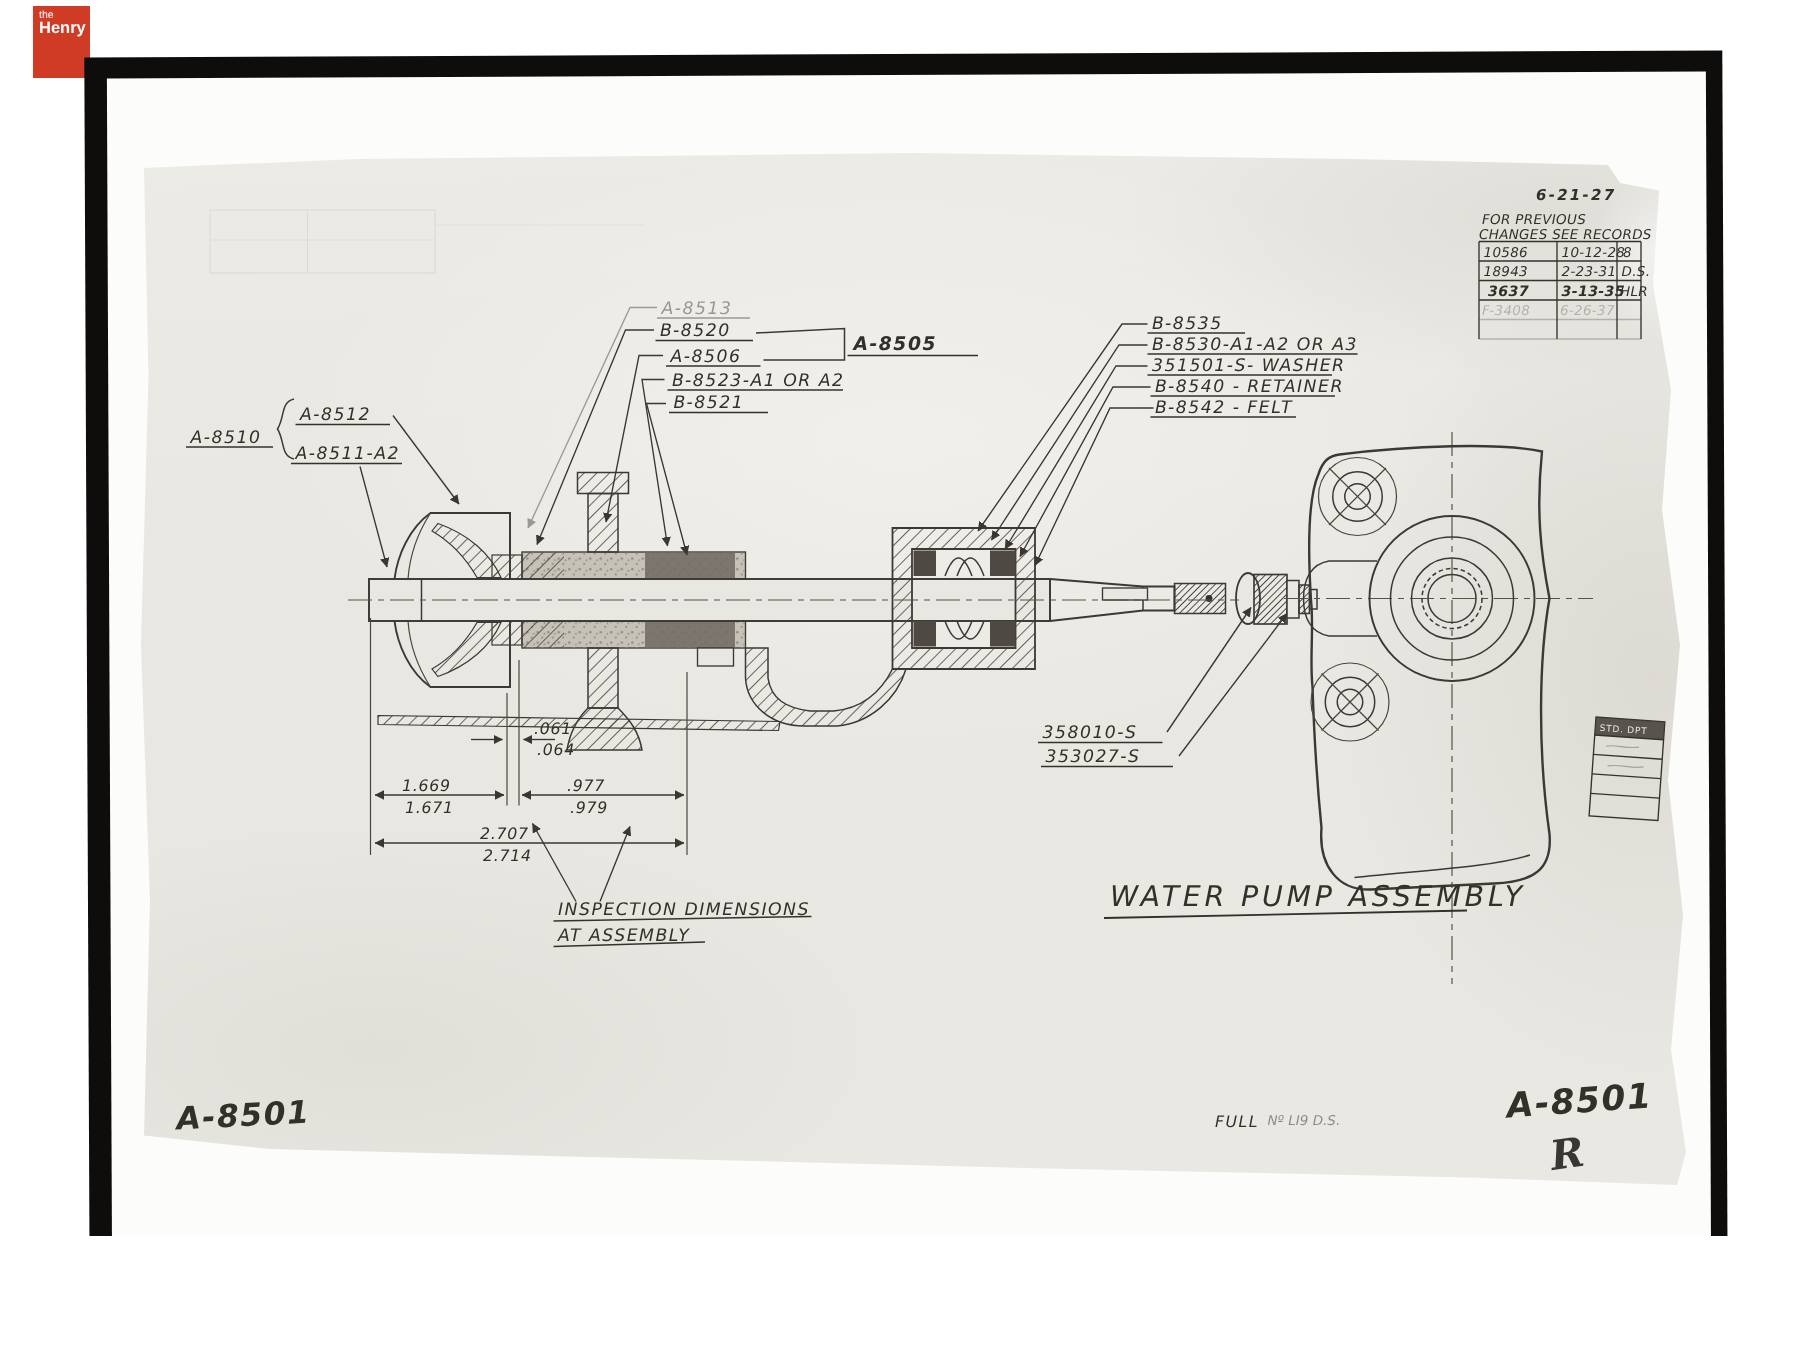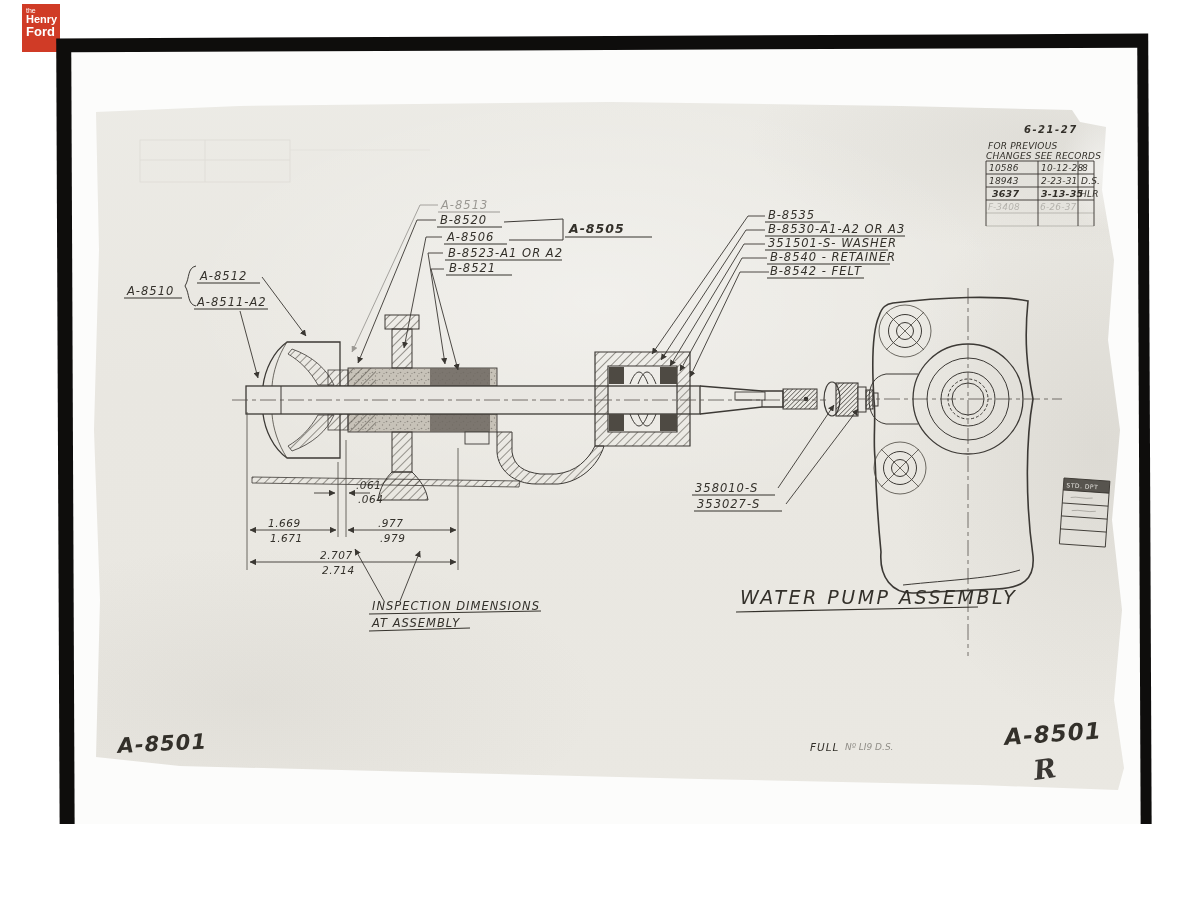--- a/index.html
+++ b/index.html
@@ -4,21 +4,21 @@
 <style>
   html,body{margin:0;padding:0;background:#ffffff;}
   .page{position:relative;width:1200px;height:824px;background:#ffffff;overflow:hidden;
         font-family:"DejaVu Sans",sans-serif;}
   
   .logo{position:absolute;left:22px;top:4px;width:38px;height:48px;background:#d03b26;
         color:#fff;padding:3px 0 0 4px;box-sizing:border-box;line-height:1.02;
         font-family:"Liberation Sans",sans-serif;}
   .logo .l1{font-size:7px;font-weight:400;display:block;}
   .logo .l2{font-size:11px;font-weight:700;display:block;}
-  .logo .l3{font-size:13px;font-weight:700;display:block;}
+  .logo .l3{font-size:13px;font-weight:700;display:block;margin-top:25px;}
   
   .frame{position:absolute;left:58px;top:36px;width:1092px;height:828px;background:#0e0d0c;
          transform:rotate(-0.25deg);}
   .frame-inner{position:absolute;left:15px;top:14px;right:11px;bottom:13px;background:#fcfcfb;}
   
   .sheet{position:absolute;inset:0;
     clip-path:polygon(96px 112px,240px 106px,610px 102px,900px 106px,1072px 110px,1080px 122px,
       1106px 127px,1102px 190px,1114px 260px,1108px 340px,1120px 430px,1112px 520px,1122px 610px,
       1114px 700px,1124px 768px,1118px 790px,980px 785px,700px 779px,420px 772px,180px 766px,
       96px 757px,100px 600px,94px 430px,99px 250px);

